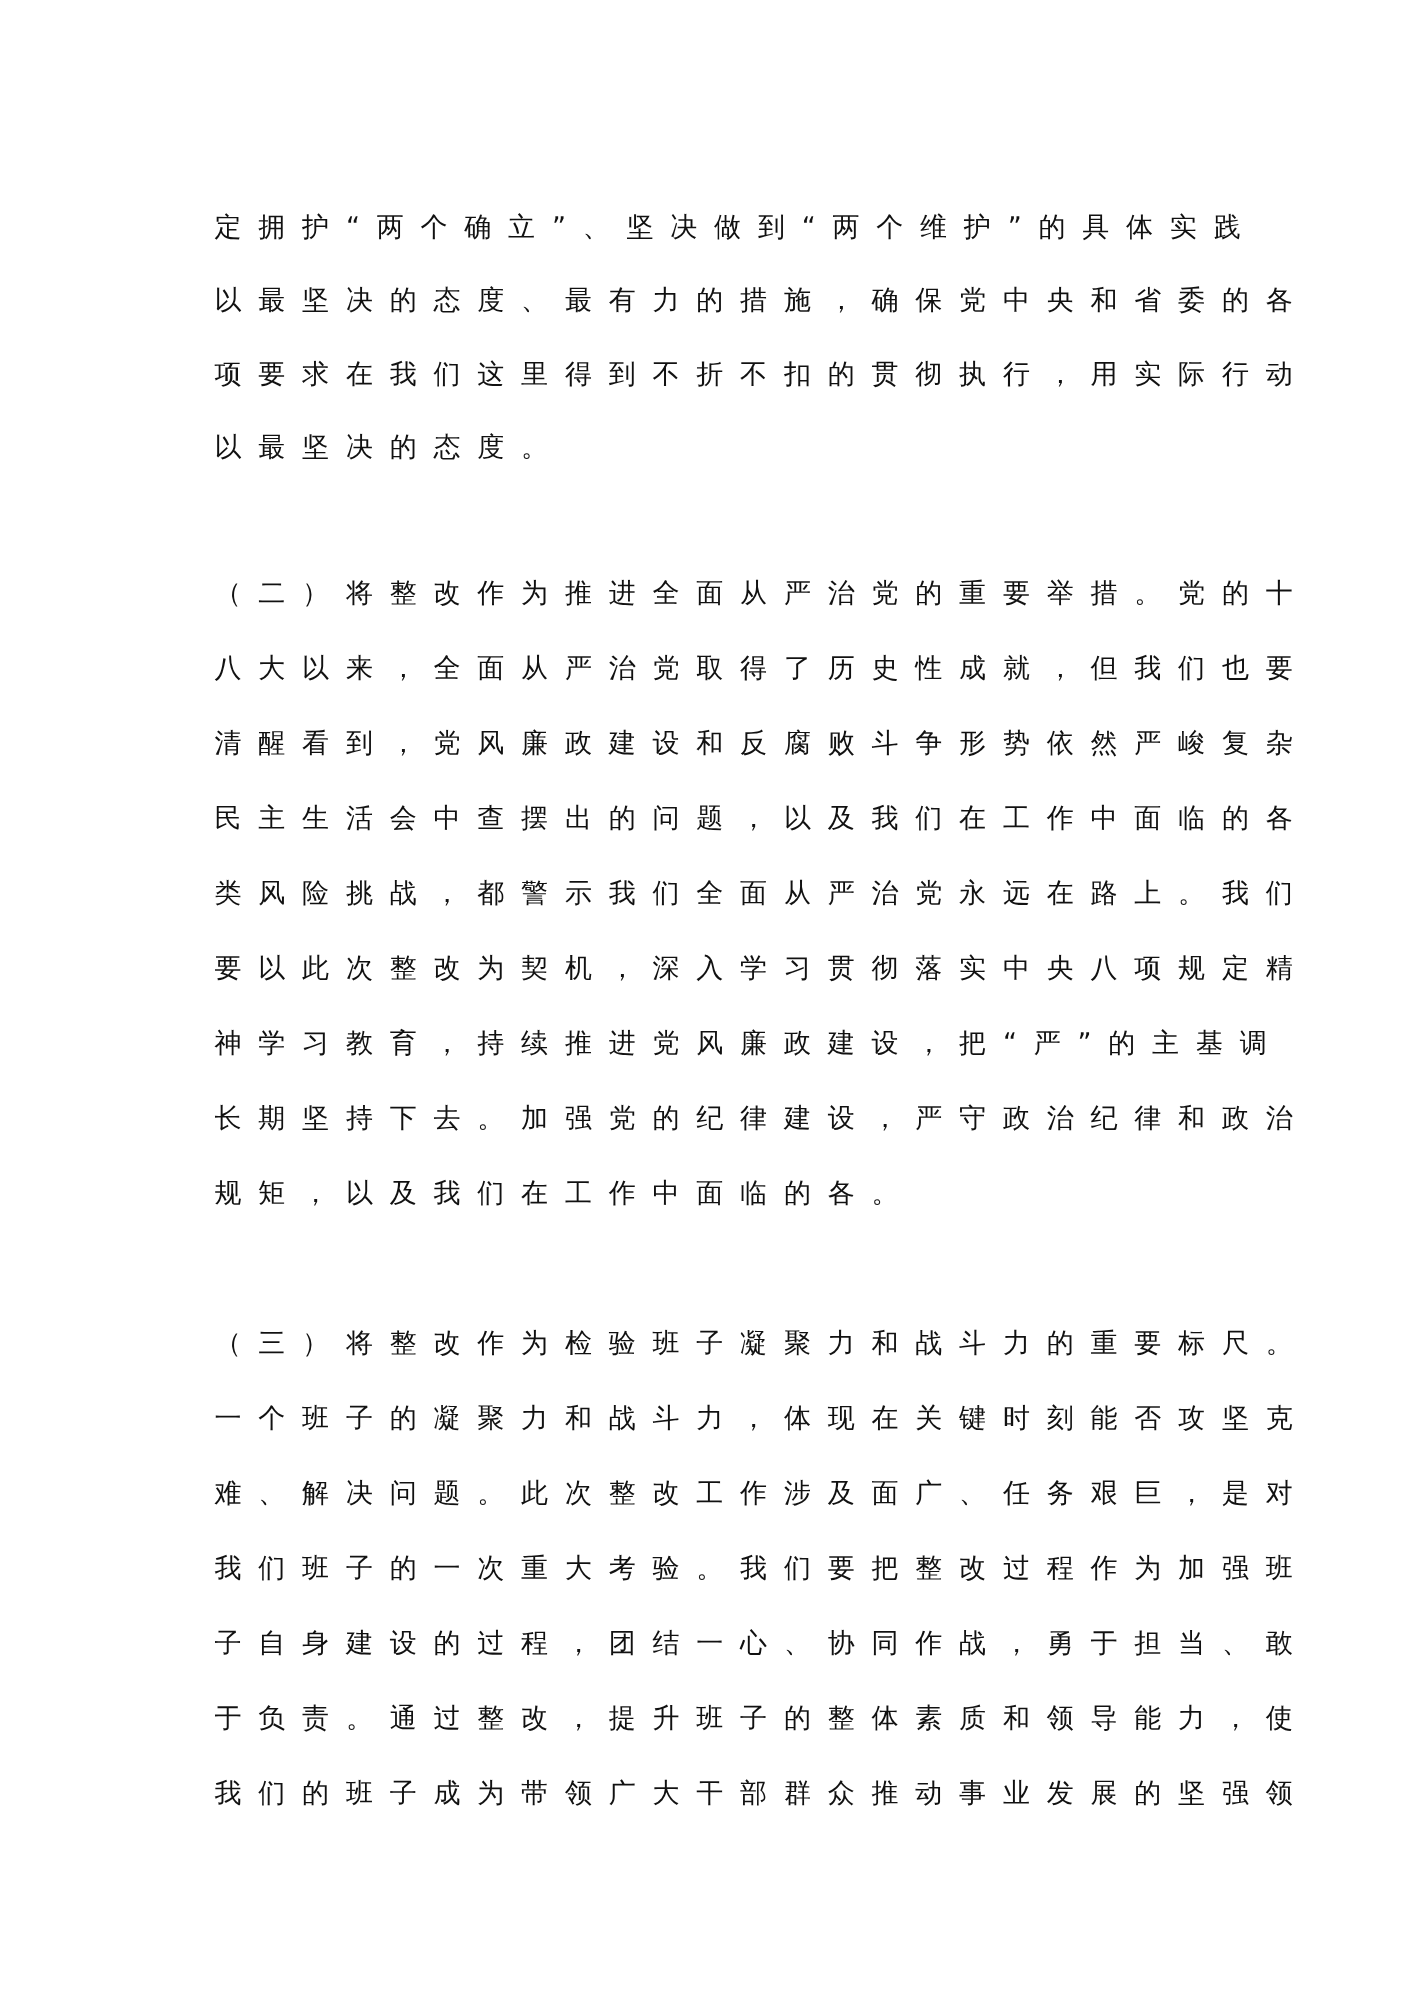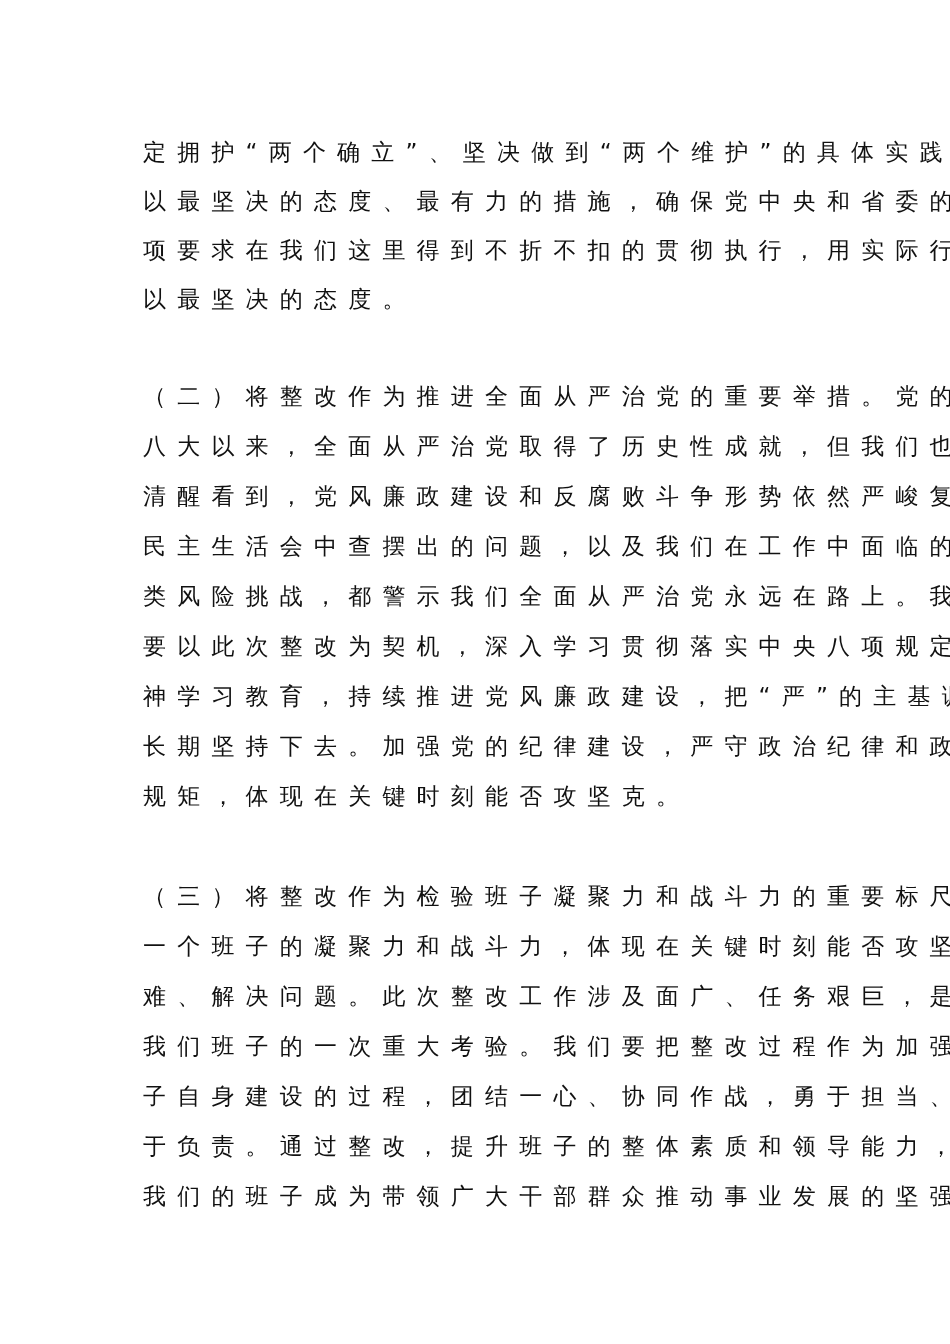--- a/index.html
+++ b/index.html
@@ -5,21 +5,21 @@
   html, body { margin: 0; padding: 0; background: #ffffff; }
   body { width: 950px; height: 1344px; position: relative; overflow: hidden; }
   .page { position: absolute; left: 0; top: 0; width: 950px; height: 1344px; background: #ffffff; }
   .line {
     position: absolute;
     left: 143px;
     width: 670px;
     height: 34px;
     line-height: 34px;
     font-family: "DejaVu Sans", sans-serif;
-    font-size: 23px;
+    font-size: 18px;
     color: #111111;
     white-space: nowrap;
     letter-spacing: 11.2px;
   }
 </style>
 </head>
 <body>
 
 <div class="page">
 
@@ -32,21 +32,21 @@
 
   <div>
     <div class="line" style="top:379px">（二）将整改作为推进全面从严治党的重要举措。党的十</div>
     <div class="line" style="top:429px">八大以来，全面从严治党取得了历史性成就，但我们也要</div>
     <div class="line" style="top:479px">清醒看到，党风廉政建设和反腐败斗争形势依然严峻复杂</div>
     <div class="line" style="top:529px">民主生活会中查摆出的问题，以及我们在工作中面临的各</div>
     <div class="line" style="top:579px">类风险挑战，都警示我们全面从严治党永远在路上。我们</div>
     <div class="line" style="top:629px">要以此次整改为契机，深入学习贯彻落实中央八项规定精</div>
     <div class="line" style="top:679px">神学习教育，持续推进党风廉政建设，把“严”的主基调</div>
     <div class="line" style="top:729px">长期坚持下去。加强党的纪律建设，严守政治纪律和政治</div>
-    <div class="line" style="top:779px">规矩，体现在关键时刻能否攻坚克。</div>
+    <div class="line" style="top:779px">规矩，以及我们在工作中面临的各。</div>
   </div>
 
   <div>
     <div class="line" style="top:879px">（三）将整改作为检验班子凝聚力和战斗力的重要标尺。</div>
     <div class="line" style="top:929px">一个班子的凝聚力和战斗力，体现在关键时刻能否攻坚克</div>
     <div class="line" style="top:979px">难、解决问题。此次整改工作涉及面广、任务艰巨，是对</div>
     <div class="line" style="top:1029px">我们班子的一次重大考验。我们要把整改过程作为加强班</div>
     <div class="line" style="top:1079px">子自身建设的过程，团结一心、协同作战，勇于担当、敢</div>
     <div class="line" style="top:1129px">于负责。通过整改，提升班子的整体素质和领导能力，使</div>
     <div class="line" style="top:1179px">我们的班子成为带领广大干部群众推动事业发展的坚强领</div>

